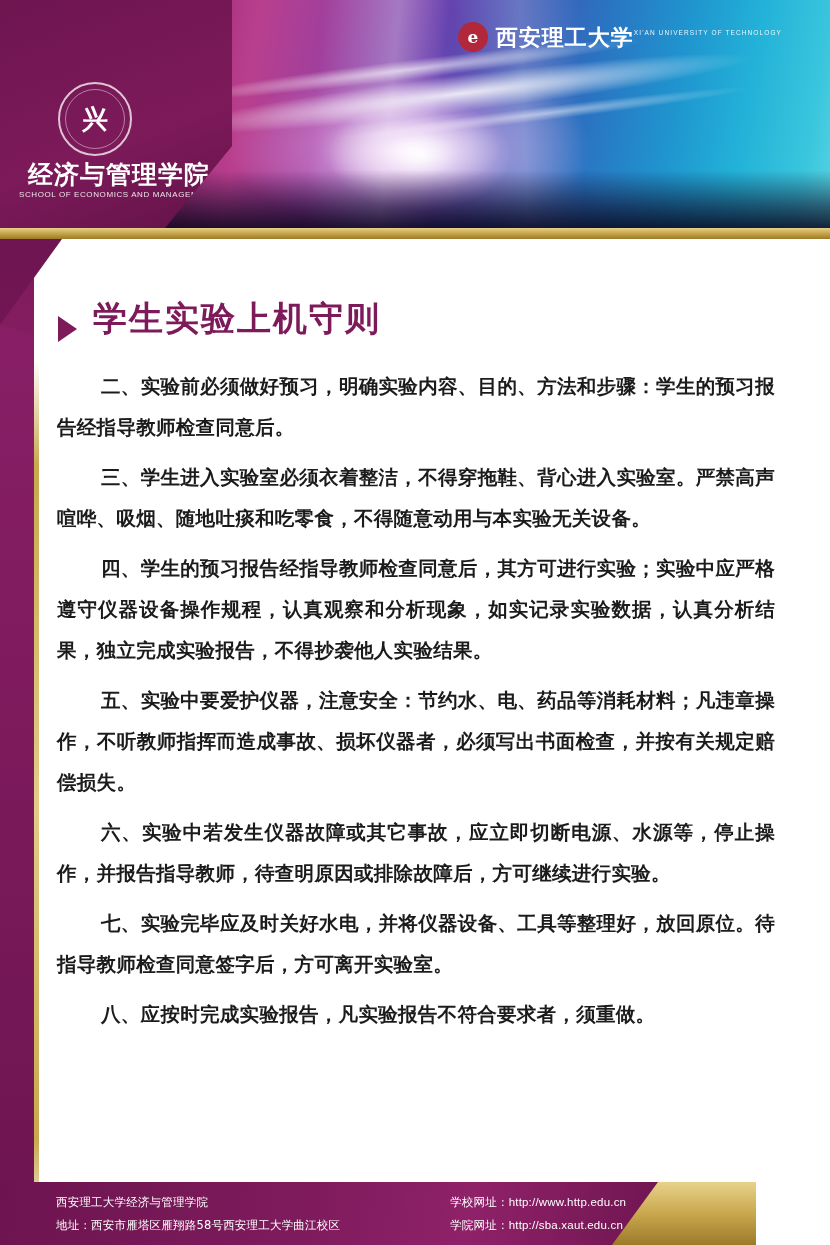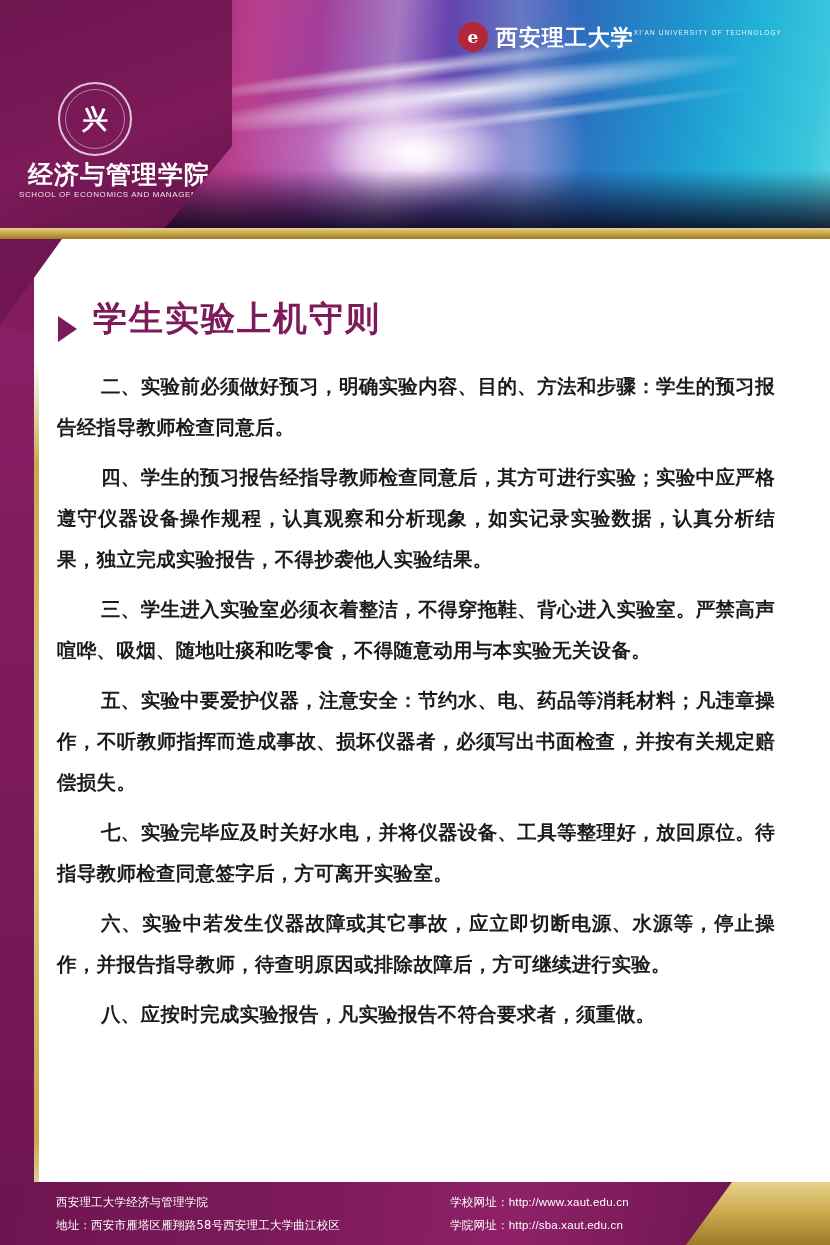--- a/index.html
+++ b/index.html
@@ -251,21 +251,21 @@
     text-indent: 44px;
     margin: 0 0 9px 0;
     text-align: justify;
     letter-spacing: 0.3px;
   }
 
   
   .footer {
     position: absolute;
     left: 0; bottom: 0;
-    width: 830px;
+    width: 756px;
     height: 63px;
     background: linear-gradient(100deg, #6d1450 0%, #7e1b5c 40%, #8f2169 62%, #7b1a59 78%, #5f1146 100%);
     overflow: hidden;
   }
   .footer-accent {
     position: absolute;
     right: 0; top: 0;
     width: 190px; height: 63px;
     background: linear-gradient(to bottom, #e8d28a 0%, #c9a84e 50%, #9c7a2a 100%);
     clip-path: polygon(92px 0, 190px 0, 190px 63px, 46px 63px);
@@ -329,35 +329,35 @@
     <div class="side-stripe-thin"></div>
   </div>
 
   <div class="title-row">
     <div class="title-arrow"></div>
     <div class="title-text">学生实验上机守则</div>
   </div>
 
   <div class="body-area">
     <p class="para">二、实验前必须做好预习，明确实验内容、目的、方法和步骤：学生的预习报告经指导教师检查同意后。</p>
+    <p class="para">三、学生进入实验室必须衣着整洁，不得穿拖鞋、背心进入实验室。严禁高声喧哗、吸烟、随地吐痰和吃零食，不得随意动用与本实验无关设备。</p>
     <p class="para">四、学生的预习报告经指导教师检查同意后，其方可进行实验；实验中应严格遵守仪器设备操作规程，认真观察和分析现象，如实记录实验数据，认真分析结果，独立完成实验报告，不得抄袭他人实验结果。</p>
-    <p class="para">三、学生进入实验室必须衣着整洁，不得穿拖鞋、背心进入实验室。严禁高声喧哗、吸烟、随地吐痰和吃零食，不得随意动用与本实验无关设备。</p>
     <p class="para">五、实验中要爱护仪器，注意安全：节约水、电、药品等消耗材料；凡违章操作，不听教师指挥而造成事故、损坏仪器者，必须写出书面检查，并按有关规定赔偿损失。</p>
+    <p class="para">六、实验中若发生仪器故障或其它事故，应立即切断电源、水源等，停止操作，并报告指导教师，待查明原因或排除故障后，方可继续进行实验。</p>
     <p class="para">七、实验完毕应及时关好水电，并将仪器设备、工具等整理好，放回原位。待指导教师检查同意签字后，方可离开实验室。</p>
-    <p class="para">六、实验中若发生仪器故障或其它事故，应立即切断电源、水源等，停止操作，并报告指导教师，待查明原因或排除故障后，方可继续进行实验。</p>
     <p class="para">八、应按时完成实验报告，凡实验报告不符合要求者，须重做。</p>
   </div>
 
   <div class="footer">
     <div class="footer-accent"></div>
     <div class="footer-inner">
       <div class="footer-col">
         <span class="footer-line">西安理工大学经济与管理学院</span>
         <span class="footer-line">地址：西安市雁塔区雁翔路58号西安理工大学曲江校区</span>
       </div>
       <div class="footer-col">
-        <span class="footer-line url">学校网址：http://www.xaut.edu.cn</span>
+        <span class="footer-line url">学校网址：http://www.http.edu.cn</span>
         <span class="footer-line url">学院网址：http://sba.xaut.edu.cn</span>
       </div>
     </div>
   </div>
 
 </div>
 
 </body></html>

